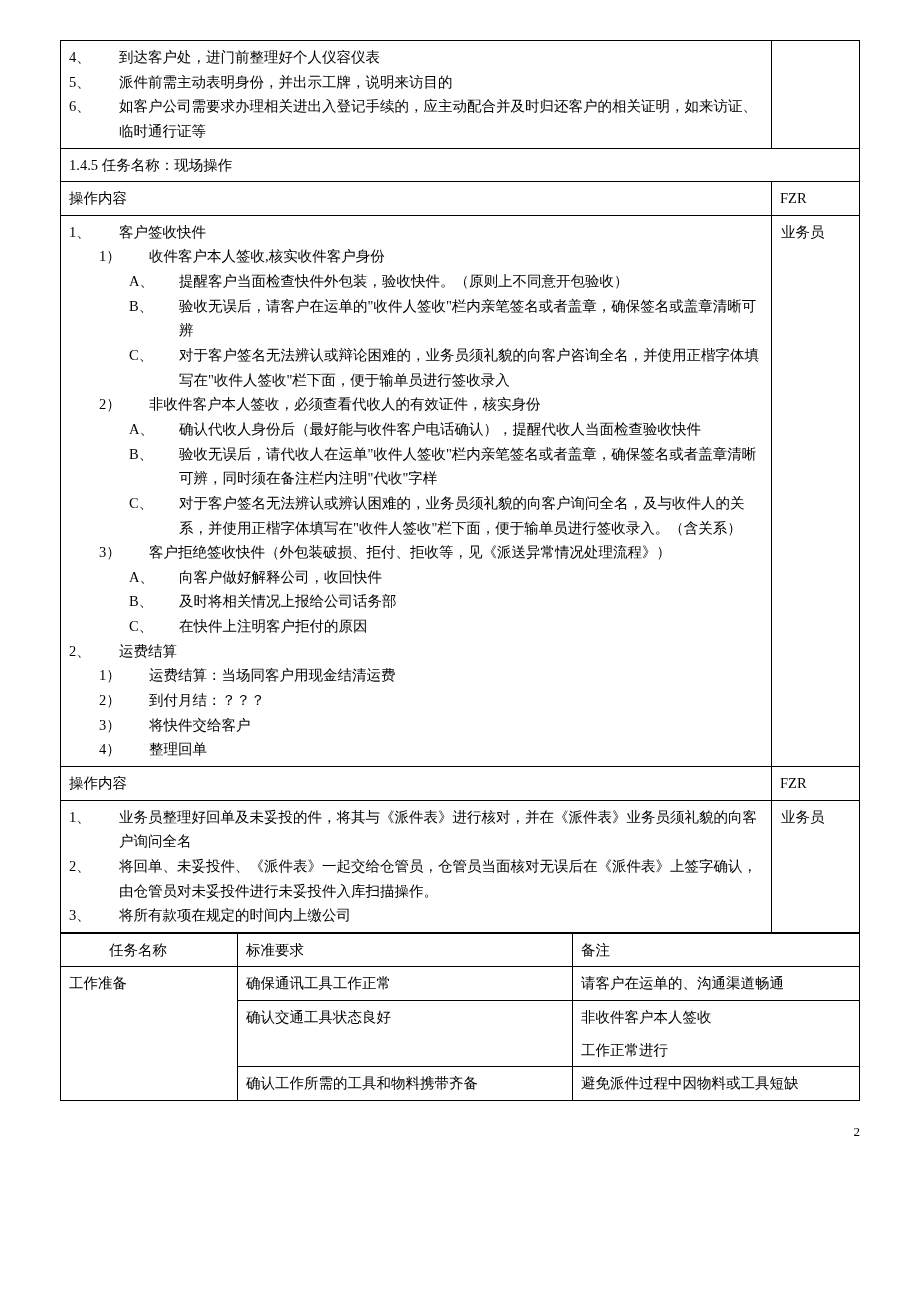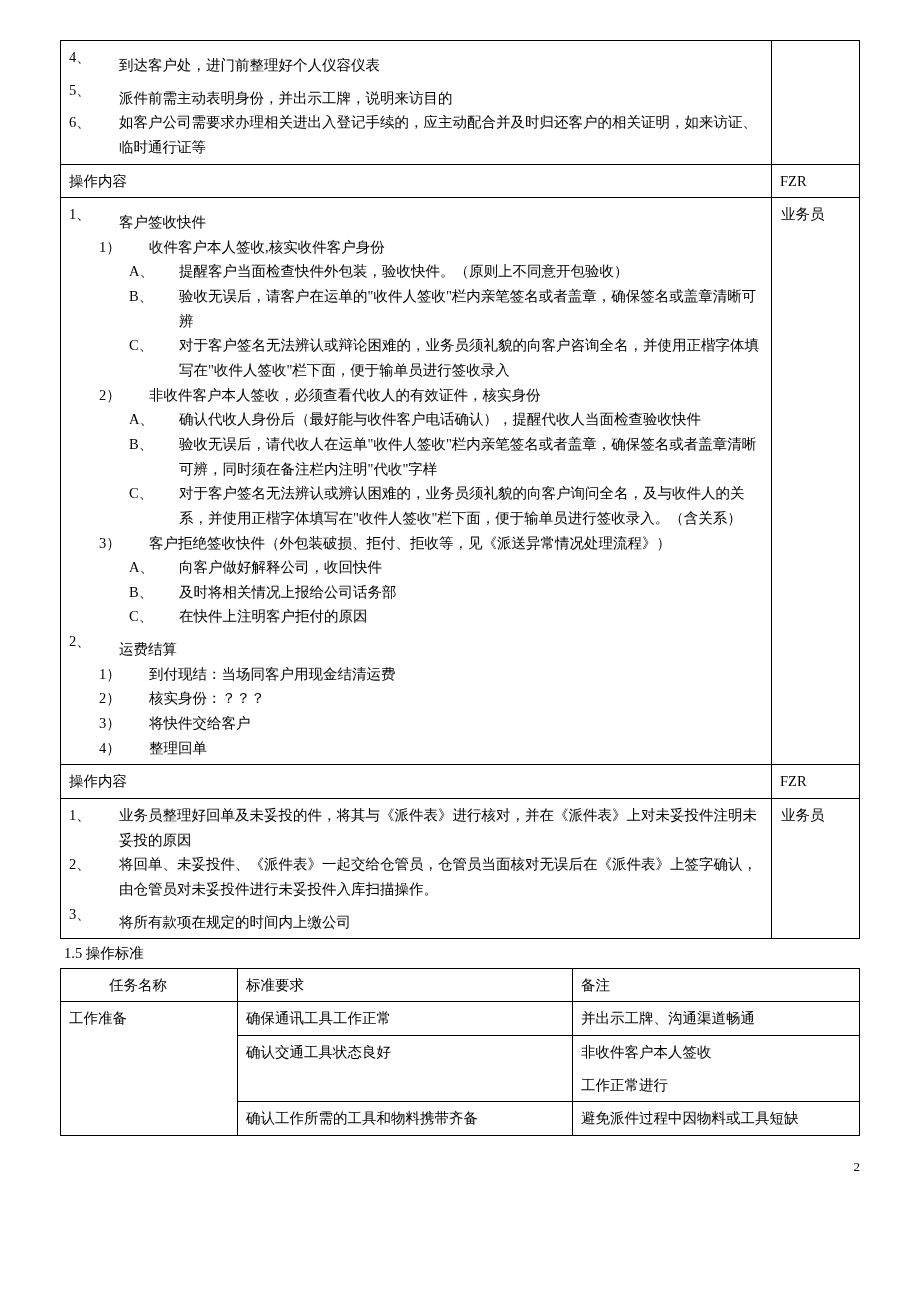--- a/index.html
+++ b/index.html
@@ -25,21 +25,21 @@
     padding: 4px 8px;
     vertical-align: top;
     word-wrap: break-word;
   }
   
   .colA-main { width: auto; }
   .colA-fzr  { width: 70px; padding-left: 9px; }
   
   .lv1 { display:flex; }
   .lv1 .num { width: 50px; flex:none; }
-  .lv1 .txt { flex:1;margin-top:8px; }
+  .lv1 .txt { flex:1; }
   .lv1 .txt-hang { flex:1; }
   .lv2 { display:flex; padding-left: 30px; }
   .lv2 .num { width: 50px; flex:none; }
   .lv2 .txt { flex:1; }
   .lv3 { display:flex; padding-left: 60px; }
   .lv3 .num { width: 50px; flex:none; }
   .lv3 .txt { flex:1; }
   .section-title { }
   .free-line { padding: 2px 0 2px 4px; }
   
@@ -67,20 +67,23 @@
         <span class="txt">派件前需主动表明身份，并出示工牌，说明来访目的</span>
       </div>
       <div class="lv1">
         <span class="num">6、</span>
         <span class="txt-hang">如客户公司需要求办理相关进出入登记手续的，应主动配合并及时归还客户的相关证明，如来访证、临时通行证等</span>
       </div>
     </td>
     <td class="colA-fzr"></td>
   </tr>
 
+  <tr>
+    <td colspan="2" class="section-title">1.4.5 任务名称：现场操作</td>
+  </tr>
 
   <tr>
     <td>操作内容</td>
     <td>FZR</td>
   </tr>
 
   <tr>
     <td class="colA-main">
 
       <div class="lv1">
@@ -138,25 +141,25 @@
         <span class="num">C、</span>
         <span class="txt">在快件上注明客户拒付的原因</span>
       </div>
 
       <div class="lv1">
         <span class="num">2、</span>
         <span class="txt">运费结算</span>
       </div>
       <div class="lv2">
         <span class="num">1）</span>
-        <span class="txt">到付现结：当场同客户用现金结清运费</span>
+        <span class="txt">运费结算：当场同客户用现金结清运费</span>
       </div>
       <div class="lv2">
         <span class="num">2）</span>
-        <span class="txt">核实身份：？？？</span>
+        <span class="txt">到付月结：？？？</span>
       </div>
       <div class="lv2">
         <span class="num">3）</span>
         <span class="txt">将快件交给客户</span>
       </div>
       <div class="lv2">
         <span class="num">4）</span>
         <span class="txt">整理回单</span>
       </div>
     </td>
@@ -166,49 +169,48 @@
 
   <tr>
     <td>操作内容</td>
     <td>FZR</td>
   </tr>
 
   <tr>
     <td class="colA-main">
       <div class="lv1">
         <span class="num">1、</span>
-        <span class="txt-hang">业务员整理好回单及未妥投的件，将其与《派件表》进行核对，并在《派件表》上对未妥投件注明未妥投的原因</span>
+        <span class="txt-hang">业务员整理好回单及未妥投的件，将其与《派件表》进行核对，并在《派件表》业务员须礼貌的向客户询问全名</span>
       </div>
       <div class="lv1">
         <span class="num">2、</span>
         <span class="txt-hang">将回单、未妥投件、《派件表》一起交给仓管员，仓管员当面核对无误后在《派件表》上签字确认，由仓管员对未妥投件进行未妥投件入库扫描操作。</span>
       </div>
       <div class="lv1">
         <span class="num">3、</span>
         <span class="txt">将所有款项在规定的时间内上缴公司</span>
       </div>
     </td>
     <td class="colA-fzr">业务员</td>
   </tr>
 </tbody>
     </table>
 
-<div class="free-line">1.5 操作标准</div>
 
 <table>
   <tbody>
         <tr>
     <td class="colB-1">任务名称</td>
     <td class="colB-2">标准要求</td>
     <td class="colB-3">备注</td>
   </tr>
   <tr>
     <td rowspan="4">工作准备</td>
     <td>确保通讯工具工作正常</td>
-    <td>并出示工牌、沟通渠道畅通</td>
+    <td>请客户在运单的、沟通渠道畅通</td>
   </tr>
   <tr>
     <td rowspan="2">确认交通工具状态良好</td>
     <td style="border-bottom:none;">非收件客户本人签收</td>
   </tr>
   <tr>
     <td style="border-top:none;margin-top:10px;">工作正常进行</td>
   </tr>
   <tr>
     <td>确认工作所需的工具和物料携带齐备</td>

